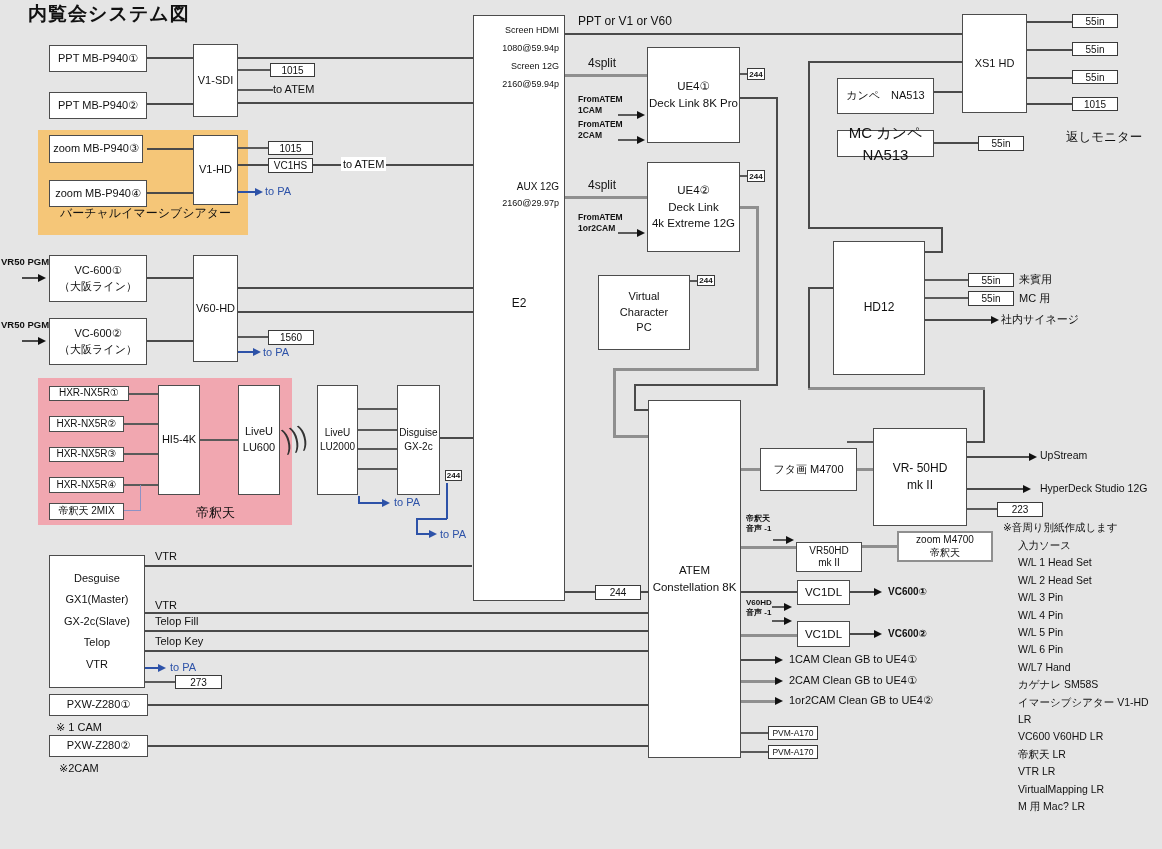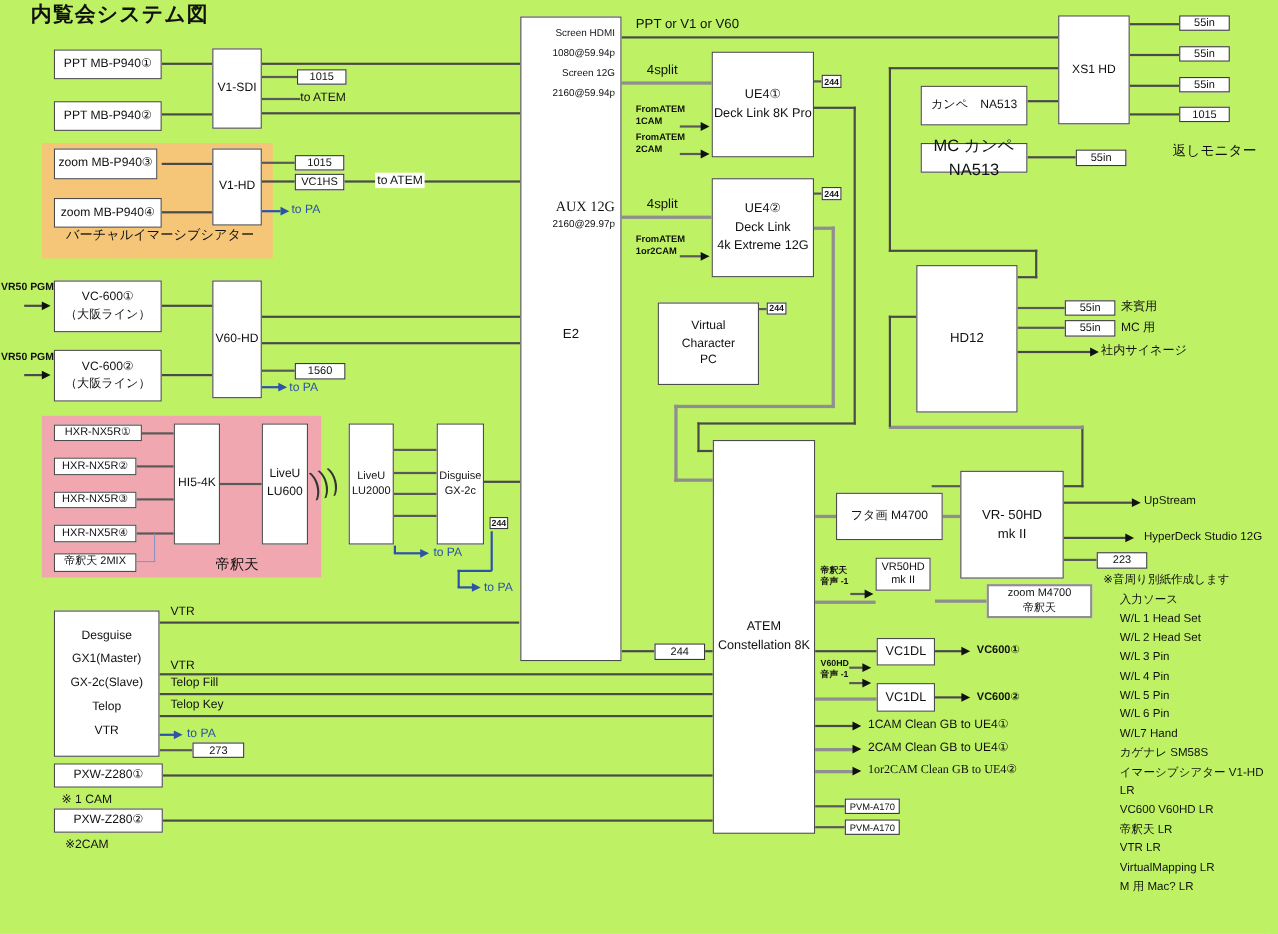--- a/index.html
+++ b/index.html
@@ -1,16 +1,16 @@
 <!DOCTYPE html>
 <html><head>
 <meta charset="utf-8">
 <style>
   html,body{margin:0;padding:0;background:#fff;}
-  .canvas{position:relative;width:1162px;height:849px;background:#bef264;overflow:hidden;
+  .canvas{position:relative;width:1162px;height:849px;background:#e5e5e5;overflow:hidden;
           font-family:"Liberation Sans","DejaVu Sans",sans-serif;color:#111;}
   .region{position:absolute;}
   .box{position:absolute;border:1.5px solid #4c4c4c;background:#fff;display:flex;align-items:center;
        justify-content:center;text-align:center;font-size:11px;line-height:1.45;white-space:pre-line;
        box-sizing:border-box;color:#111;}
   .tag{position:absolute;border:1.4px solid #3a3a3a;background:#fff;display:flex;align-items:center;
        justify-content:center;font-size:10px;box-sizing:border-box;white-space:pre;}
   .lbl{position:absolute;font-size:11px;white-space:pre-line;line-height:1.3;}
   .h{position:absolute;height:2px;background:#4a4a4a;}
   .v{position:absolute;width:2px;background:#4a4a4a;}
@@ -192,21 +192,21 @@
 LU2000</div>
   <div class="box" style="left:397px;top:385px;width:43px;height:110px;font-size:10px;">Disguise
 GX-2c</div>
   <div class="tag" style="left:445px;top:470px;width:17px;height:11px;font-size:8px;font-weight:bold;">244</div>
 
   <div class="box" style="left:473px;top:15px;width:92px;height:586px;"></div>
   <div class="lbl rt" style="left:473px;top:25px;width:86px;font-size:9px;">Screen HDMI</div>
   <div class="lbl rt" style="left:473px;top:43px;width:86px;font-size:9px;">1080@59.94p</div>
   <div class="lbl rt" style="left:473px;top:61px;width:86px;font-size:9px;">Screen 12G</div>
   <div class="lbl rt" style="left:473px;top:79px;width:86px;font-size:9px;">2160@59.94p</div>
-  <div class="lbl rt" style="left:473px;top:180px;width:86px;font-size:13px;font-family:Liberation Serif, serif;">AUX 12G</div>
+  <div class="lbl rt" style="left:473px;top:180px;width:86px;font-size:10px;">AUX 12G</div>
   <div class="lbl rt" style="left:473px;top:198px;width:86px;font-size:9px;">2160@29.97p</div>
   <div class="lbl" style="left:473px;top:296px;width:92px;text-align:center;font-size:12px;">E2</div>
 
   <div class="box" style="left:647px;top:47px;width:93px;height:96px;font-size:11.5px;">UE4①
 Deck Link 8K Pro</div>
   <div class="tag" style="left:747px;top:68px;width:18px;height:12px;font-size:8px;font-weight:bold;">244</div>
   <div class="box" style="left:647px;top:162px;width:93px;height:90px;font-size:11.5px;">UE4②
 Deck Link
 4k Extreme 12G</div>
   <div class="tag" style="left:747px;top:170px;width:18px;height:12px;font-size:8px;font-weight:bold;">244</div>
@@ -226,21 +226,21 @@
   <div class="box" style="left:833px;top:241px;width:92px;height:134px;font-size:12px;">HD12</div>
   <div class="tag" style="left:968px;top:273px;width:46px;height:14px;">55in</div>
   <div class="tag" style="left:968px;top:291px;width:46px;height:15px;">55in</div>
 
   <div class="box" style="left:750px;top:448px;width:97px;height:43px;margin-left:10px;">フタ画 M4700</div>
   <div class="box" style="left:873px;top:428px;width:94px;height:98px;font-size:12px;">VR- 50HD
 mk II</div>
   <div class="tag" style="left:997px;top:502px;width:46px;height:15px;">223</div>
   <div class="box" style="left:648px;top:400px;width:93px;height:358px;font-size:11.5px;">ATEM
 Constellation 8K</div>
-  <div class="box" style="left:796px;top:507px;width:50px;height:30px;font-size:10px;line-height:1.2;">VR50HD
+  <div class="box" style="left:796px;top:542px;width:66px;height:30px;font-size:10px;line-height:1.2;">VR50HD
 mk II</div>
   <div class="box" style="left:897px;top:531px;width:96px;height:31px;font-size:10px;line-height:1.25;border-color:#8f8f8f;border-width:2px;">zoom M4700
 帝釈天</div>
   <div class="box" style="left:797px;top:580px;width:53px;height:25px;font-size:11.5px;">VC1DL</div>
   <div class="box" style="left:797px;top:621px;width:53px;height:26px;font-size:11.5px;">VC1DL</div>
   <div class="tag" style="left:768px;top:726px;width:50px;height:14px;font-size:8.5px;">PVM-A170</div>
   <div class="tag" style="left:768px;top:745px;width:50px;height:14px;font-size:8.5px;">PVM-A170</div>
   <div class="tag" style="left:595px;top:585px;width:46px;height:15px;">244</div>
 
   <div class="box" style="left:49px;top:555px;width:96px;height:133px;line-height:1.95;">Desguise
@@ -280,21 +280,21 @@
   <div class="lbl" style="left:1040px;top:449px;font-size:10.5px;">UpStream</div>
   <div class="lbl" style="left:1040px;top:482px;font-size:10.5px;">HyperDeck Studio 12G</div>
   <div class="lbl" style="left:746px;top:514px;font-size:8px;font-weight:600;">帝釈天
 音声 -1</div>
   <div class="lbl" style="left:746px;top:598px;font-size:8px;font-weight:600;">V60HD
 音声 -1</div>
   <div class="lbl" style="left:888px;top:585px;font-size:10px;font-weight:600;">VC600①</div>
   <div class="lbl" style="left:888px;top:627px;font-size:10px;font-weight:600;">VC600②</div>
   <div class="lbl" style="left:789px;top:652px;">1CAM Clean GB to UE4①</div>
   <div class="lbl" style="left:789px;top:673px;">2CAM Clean GB to UE4①</div>
-  <div class="lbl" style="left:789px;top:693px;font-family:Liberation Serif, serif;">1or2CAM Clean GB to UE4②</div>
+  <div class="lbl" style="left:789px;top:693px;">1or2CAM Clean GB to UE4②</div>
   <div class="lbl" style="left:155px;top:549px;">VTR</div>
   <div class="lbl" style="left:155px;top:598px;">VTR</div>
   <div class="lbl" style="left:155px;top:614px;">Telop Fill</div>
   <div class="lbl" style="left:155px;top:634px;">Telop Key</div>
   <div class="lbl" style="left:56px;top:720px;">※ 1 CAM</div>
   <div class="lbl" style="left:59px;top:761px;">※2CAM</div>
 
   <div class="lbl" style="left:1003px;top:521px;font-size:10.5px;">※音周り別紙作成します</div>
   <div style="position:absolute;left:1018px;top:537px;font-size:10.5px;line-height:17.4px;">
     <div>入力ソース</div>

